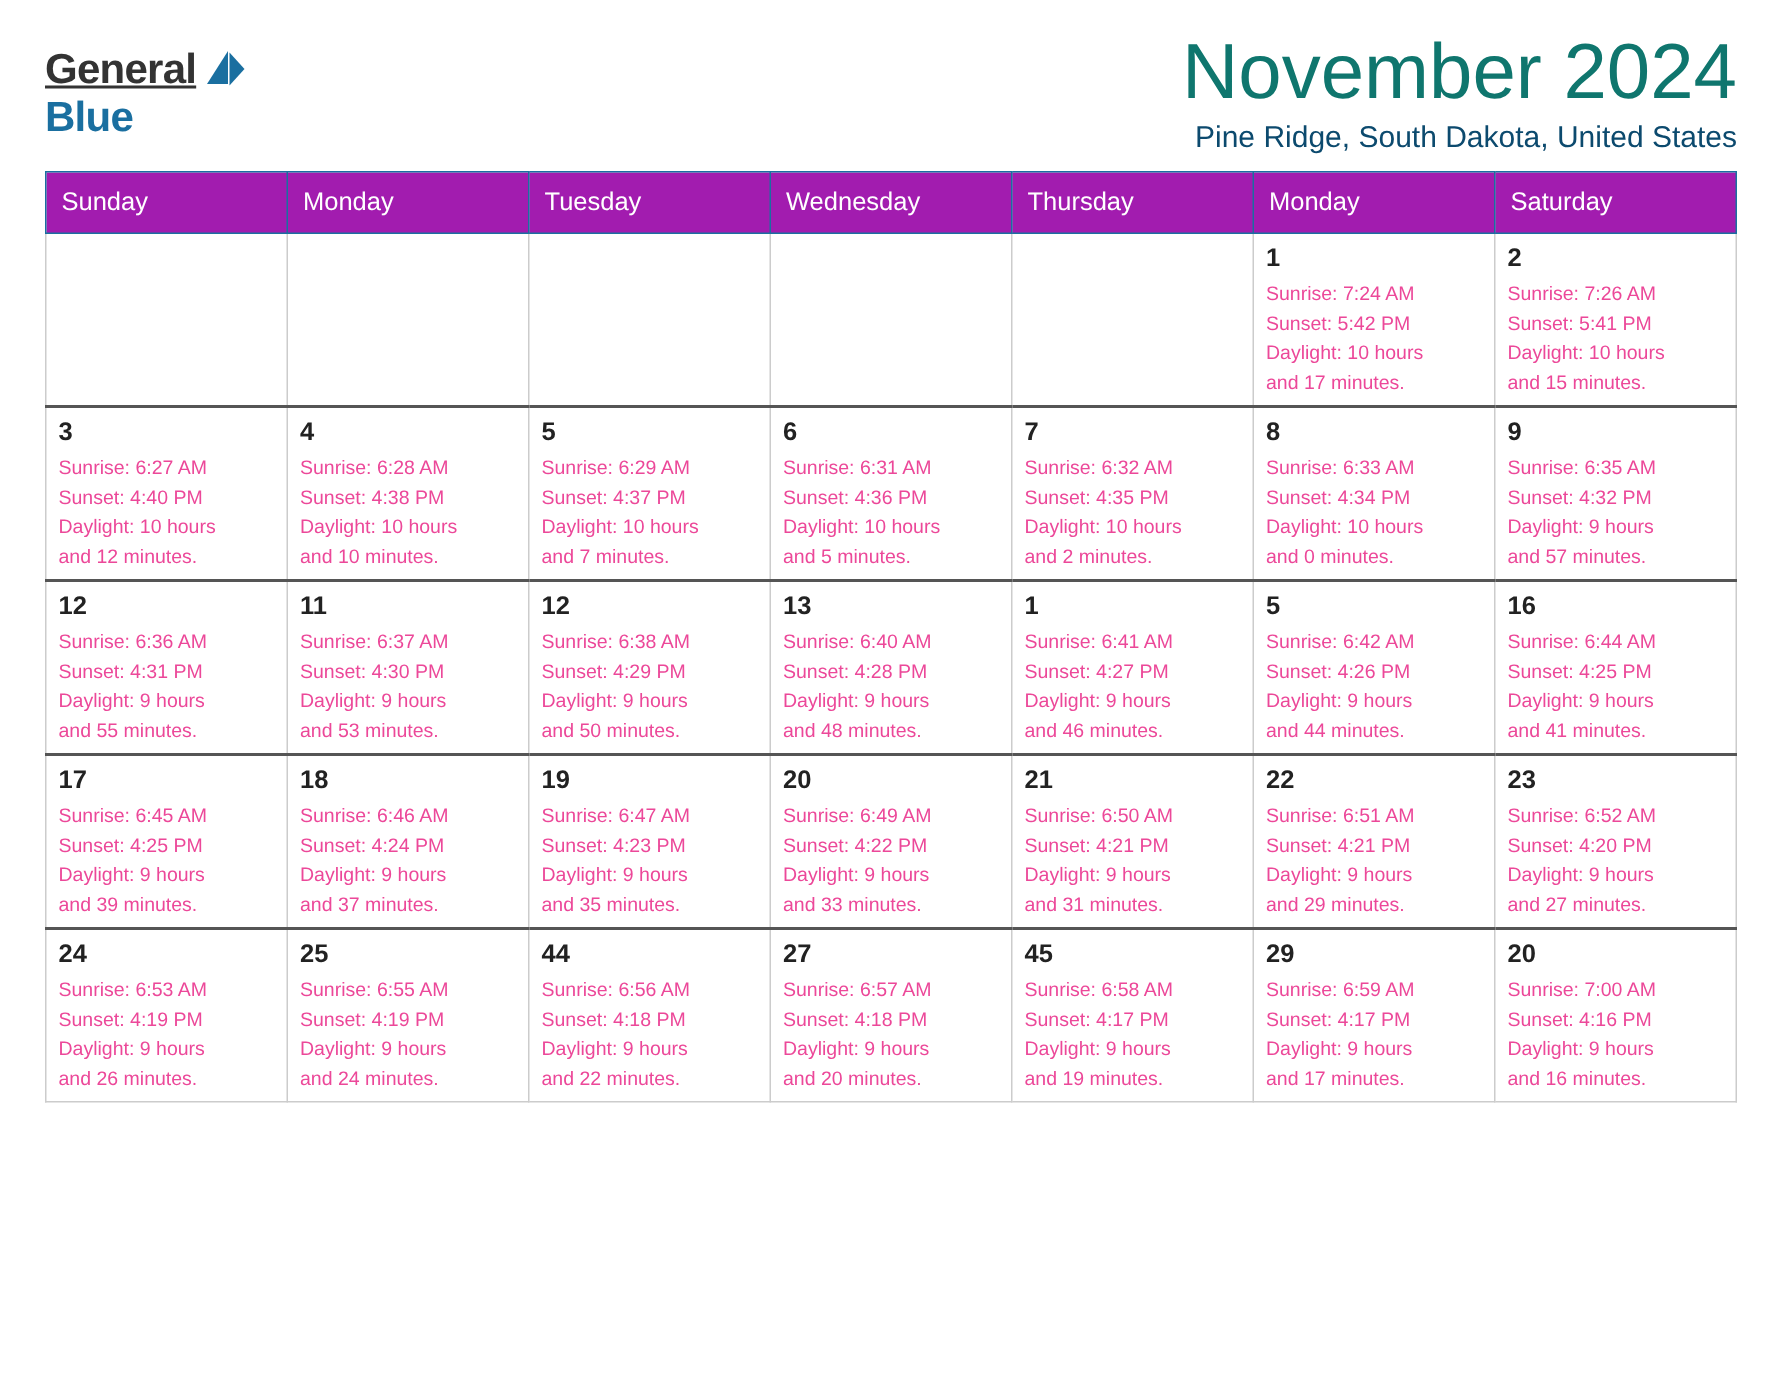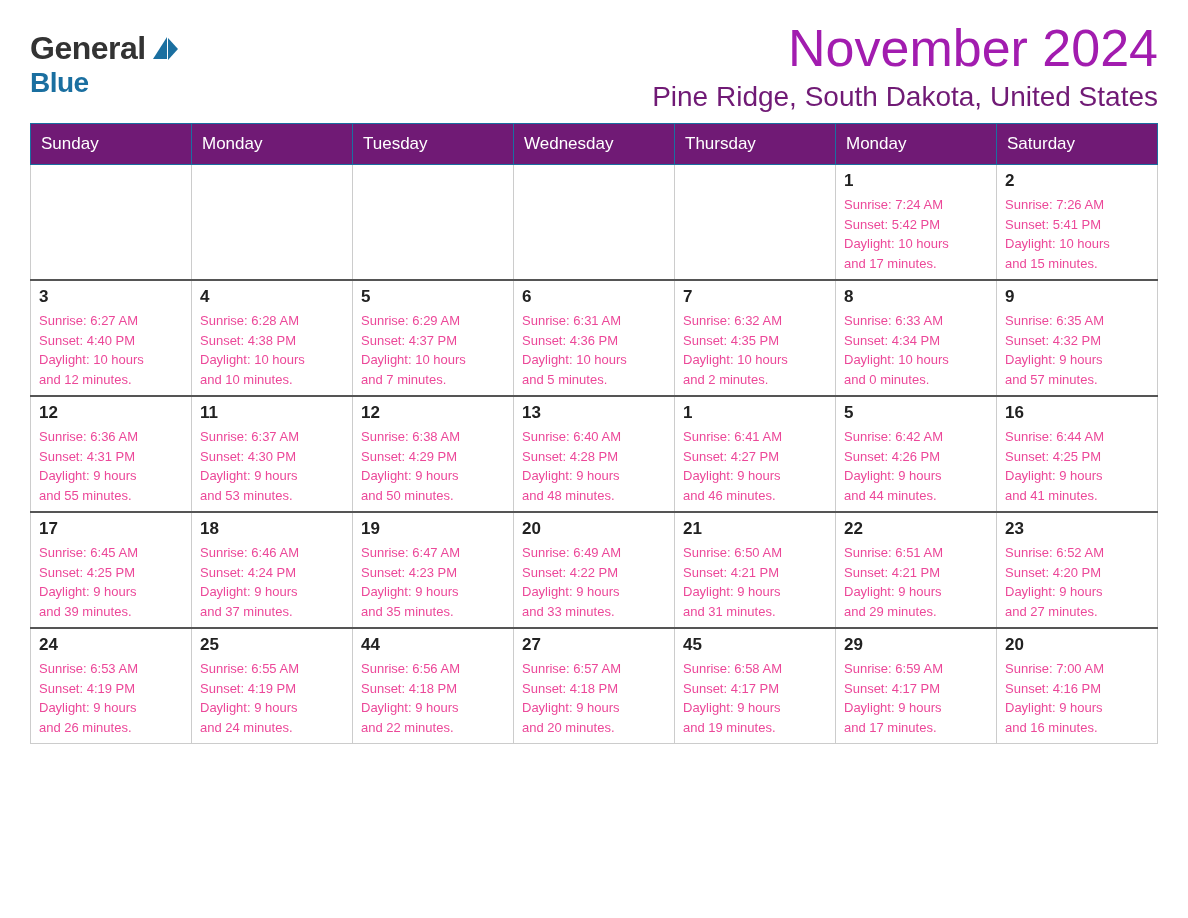--- a/index.html
+++ b/index.html
@@ -17,24 +17,25 @@
       align-items: flex-start;
       margin-bottom: 10px;
     }
     .logo {
       display: flex;
       flex-direction: column;
       align-items: flex-start;
       padding-top: 10px;
     }
     .logo-general {
-      font-size: 32px;
+      font-size: 28px;
       font-weight: bold;
       color: #333;
       letter-spacing: -0.5px;
+      text-decoration: underline;
     }
     .logo-blue {
       font-size: 28px;
       font-weight: bold;
       color: #1a6fa0;
       letter-spacing: -0.5px;
       display: flex;
       align-items: center;
     }
     .logo-triangle {
@@ -53,35 +54,35 @@
       border-top: 11px solid transparent;
       border-bottom: 11px solid transparent;
       margin-left: 1px;
     }
     .title-area {
       text-align: right;
     }
     .month-title {
       font-size: 52px;
       font-weight: normal;
-      color: #a21caf;
+      color: #0f766e;
       line-height: 1.1;
     }
     .location-title {
-      font-size: 28px;
-      color: #701a75;
+      font-size: 20px;
+      color: #0c4a6e;
       margin-top: 4px;
     }
     .calendar-table {
       width: 100%;
       border-collapse: collapse;
       margin-top: 8px;
     }
     .calendar-table th {
-      background-color: #701a75;
+      background-color: #a21caf;
       color: #fff;
       font-size: 17px;
       font-weight: normal;
       padding: 10px 10px;
       text-align: left;
       border: 1px solid #1a6fa0;
     }
     .calendar-table td {
       border: 1px solid #ccc;
       vertical-align: top;

